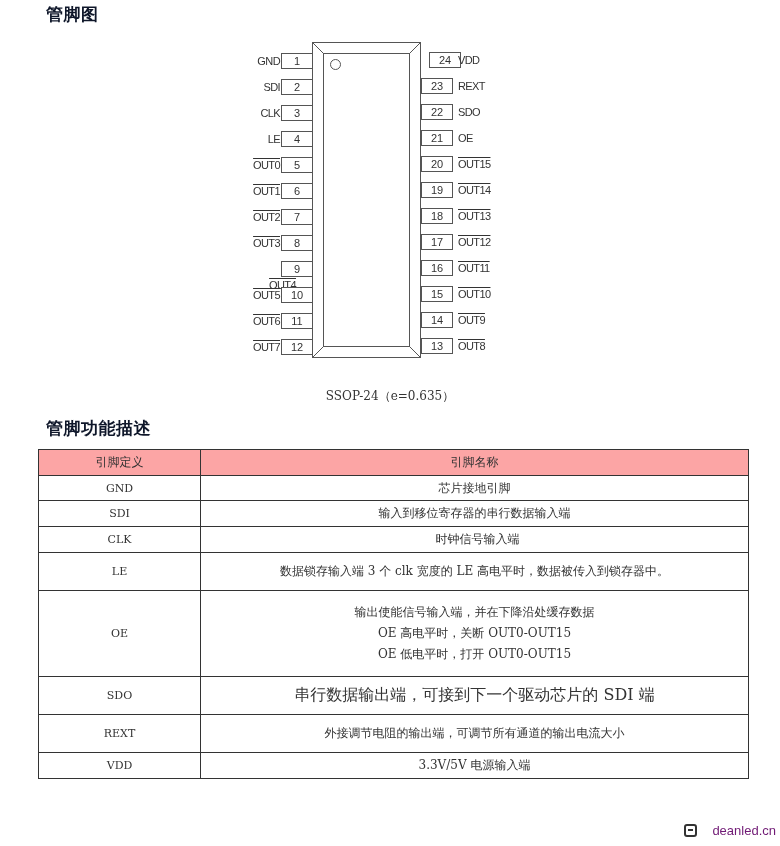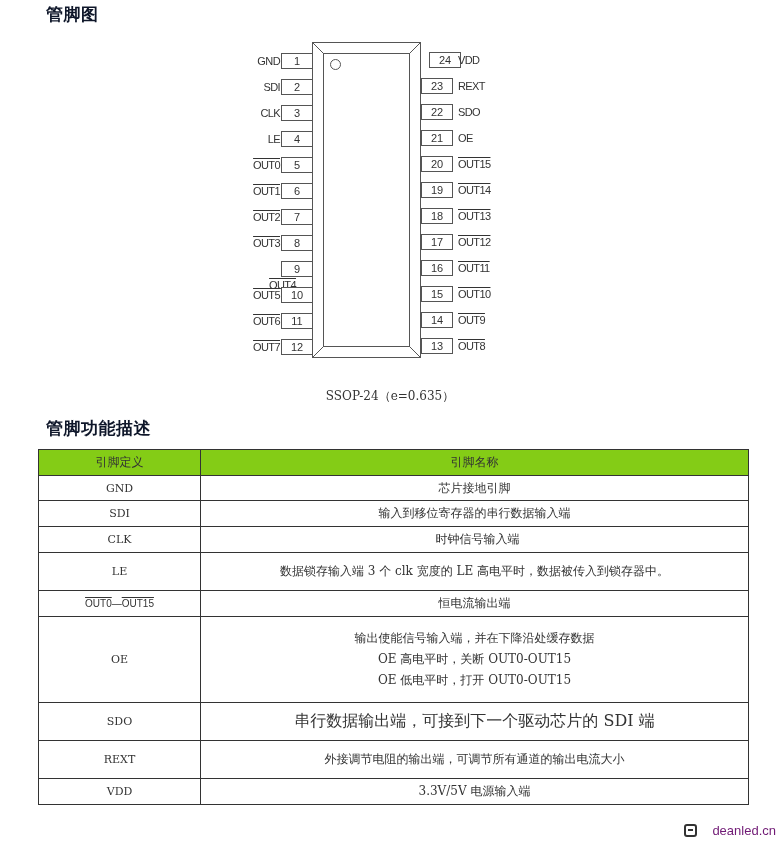--- a/index.html
+++ b/index.html
@@ -20,21 +20,21 @@
             font-family: "Liberation Sans", sans-serif; font-size: 11px; color: #333; text-align: center; line-height: 14px; }
   .pinlabel { position: absolute; font-family: "Liberation Sans", sans-serif; font-size: 11px; color: #333; line-height: 14px; letter-spacing: -0.6px; }
   .pinlabel.left { text-align: right; width: 40px; }
   .pinlabel.right { text-align: left; width: 50px; }
   .ov { text-decoration: overline; }
   .caption { position: absolute; left: 0; width: 780px; top: 388px; text-align: center; font-family: "DejaVu Serif", serif; font-size: 12px; color: #333; }
 
   
   table.pins { position: absolute; left: 38px; top: 449px; width: 711px; border-collapse: collapse; font-family: "DejaVu Serif", serif; font-size: 11px; color: #333; }
   table.pins td, table.pins th { border: 1px solid #333; text-align: center; vertical-align: middle; font-weight: normal; }
-  table.pins th { background: #84cc16; height: 26px; font-size: 12px; }
+  table.pins th { background: #fca5a5; height: 26px; font-size: 12px; }
   table.pins td.c1 { width: 162px; }
   .ovl { text-decoration: overline; font-family: "Liberation Sans", sans-serif; font-size: 10px; }
   .ml div { line-height: 21px; }
 
   .wm { position: absolute; right: 4px; bottom: 8px; font-family: "Liberation Sans", sans-serif; font-size: 13px; color: #701a75; display: flex; align-items: center; gap: 15px; }
   .wm-ico { width: 13px; height: 13px; border: 2px solid #333; border-radius: 3px; position: relative; }
   .wm-ico::after { content: ""; position: absolute; left: 2px; top: 3px; width: 5px; height: 1.5px; background: #333; }
 </style>
 </head>
 <body>
@@ -133,26 +133,20 @@
         <td style="font-size: 12px; padding-left: 6px;">
           <div>时钟信号输入端</div>
         </td>
       </tr>
       <tr style="height: 38px;">
         <td class="c1">LE</td>
         <td style="font-size: 12px;">
           <div>数据锁存输入端 3 个 clk 宽度的 LE 高电平时，数据被传入到锁存器中。</div>
         </td>
       </tr>
-      <tr style="height: 26px;">
-        <td class="c1"><span class="ovl" style="font-family: &quot;Liberation Sans&quot;, sans-serif; font-size: 10px;">OUT0</span><span class="" style="font-family: &quot;Liberation Sans&quot;, sans-serif; font-size: 10px;">—</span><span class="ovl" style="font-family: &quot;Liberation Sans&quot;, sans-serif; font-size: 10px;">OUT15</span></td>
-        <td style="font-size: 12px;">
-          <div>恒电流输出端</div>
-        </td>
-      </tr>
       <tr style="height: 86px;">
         <td class="c1">OE</td>
         <td class="ml" style="font-size: 12px;">
           <div>输出使能信号输入端，并在下降沿处缓存数据</div>
           <div>OE 高电平时，关断 OUT0-OUT15</div>
           <div>OE 低电平时，打开 OUT0-OUT15</div>
         </td>
       </tr>
       <tr style="height: 38px;">
         <td class="c1">SDO</td>

